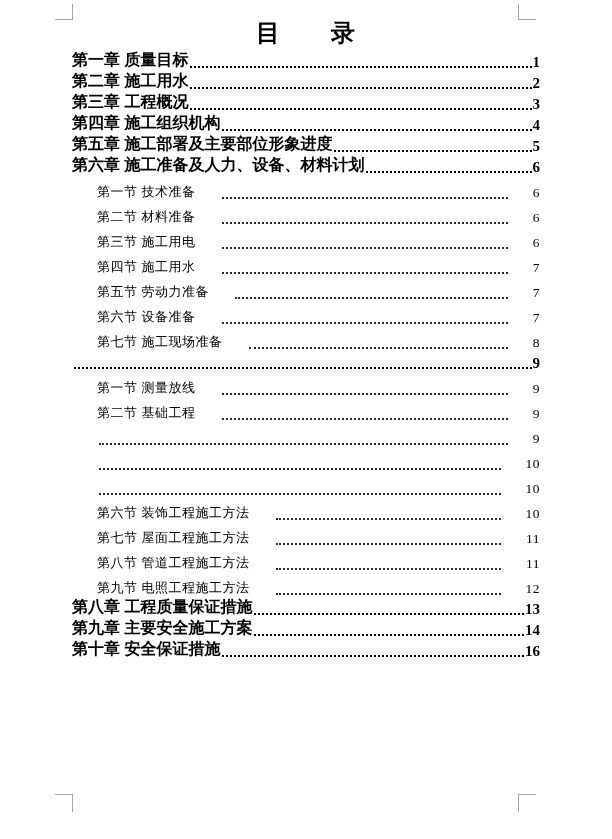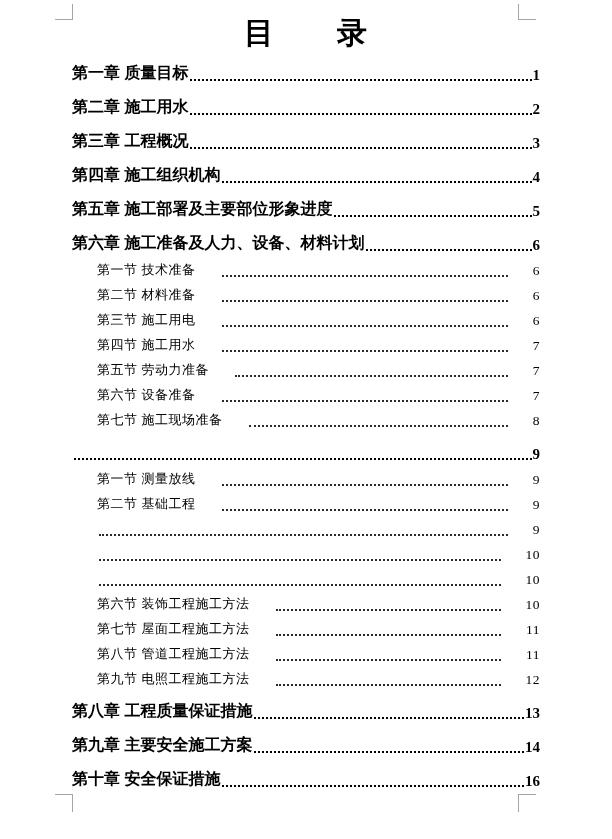--- a/index.html
+++ b/index.html
@@ -28,35 +28,34 @@
   .crop.br { left: 518px; top: 794px; height: 18px; border-left: 1px solid var(--crop); border-top: 1px solid var(--crop); }
 
   .doc-content {
     position: absolute;
     left: 72px; top: 0;
     width: 468px;
   }
   .doc-title {
     margin-top: 16px;
     text-align: center;
-    font-size: 30px;
+    font-size: 24px;
     line-height: 34px;
     font-weight: bold;
     white-space: pre;
     letter-spacing: 1px;
   }
   .toc-list { width: 100%; }
   .toc-row {
     display: flex;
     align-items: flex-end;
     white-space: pre;
     width: 100%;
   }
   .toc-row.chapter {
-    margin-top: 13px;
     height: 21px;
     font-size: 16px;
     font-weight: bold;
   }
   .toc-row.section {
     margin-top: 8px;
     height: 17px;
     font-size: 13px;
     font-weight: normal;
     padding-left: 25px;

